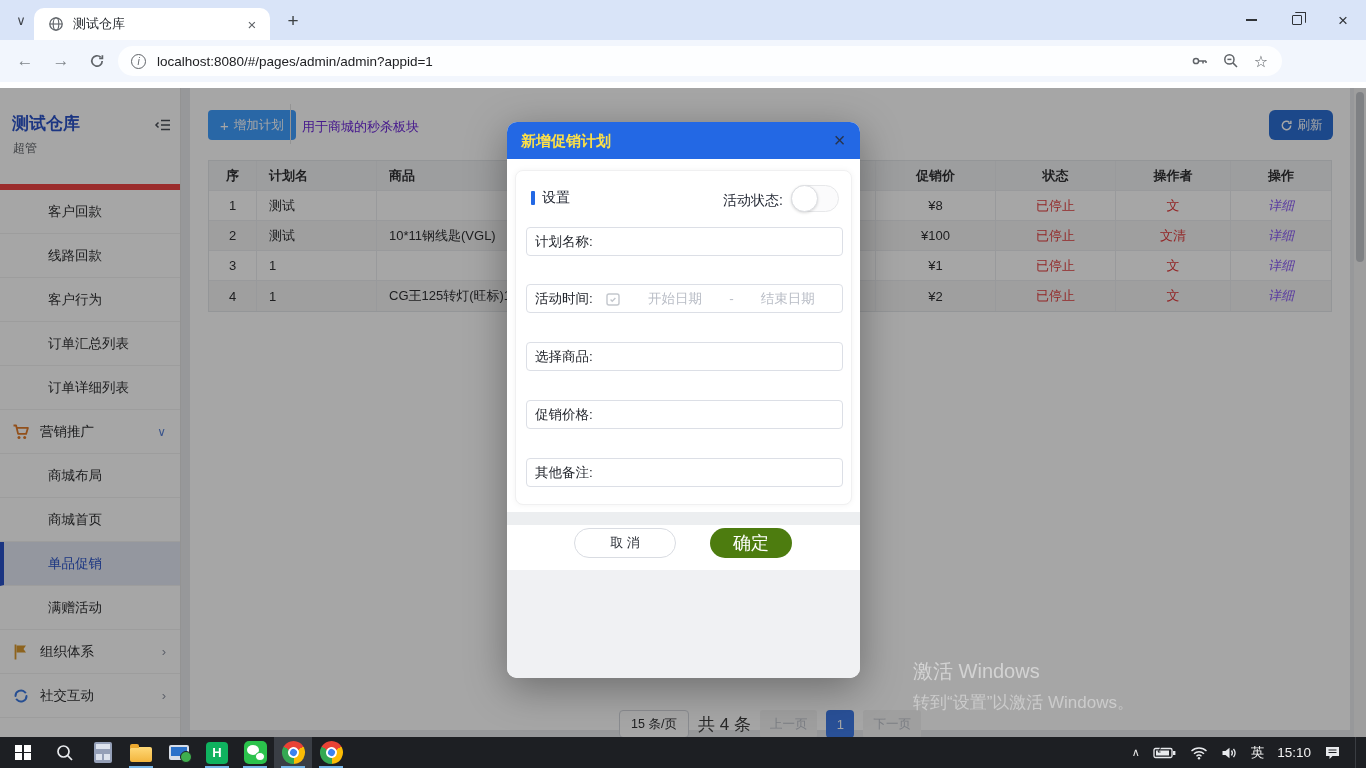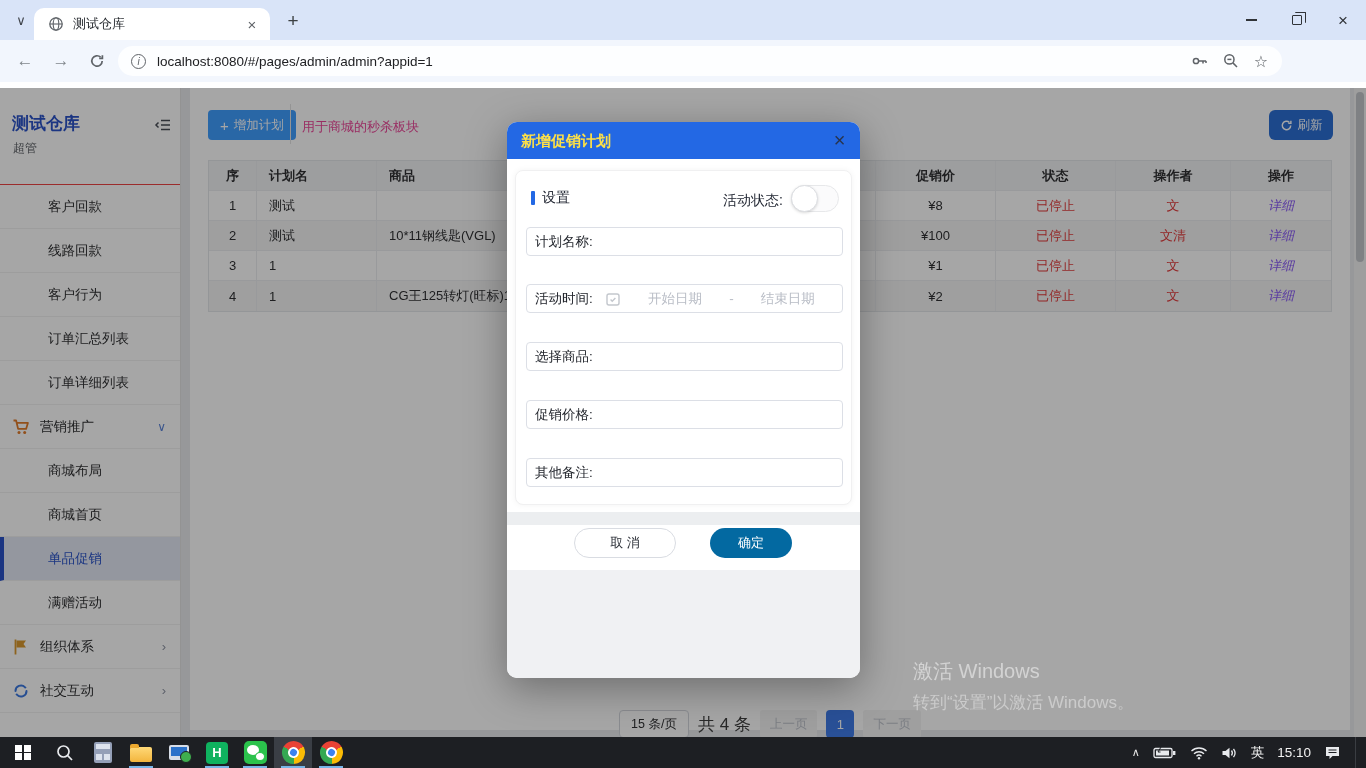--- a/index.html
+++ b/index.html
@@ -36,34 +36,34 @@
   .bmstrip { position:absolute; left:0; top:82px; width:1366px; height:6px; background:#ffffff; }
 
   
   .page { position:absolute; left:0; top:88px; width:1366px; height:649px; background:#e8eaed; overflow:hidden; }
 
   
   .sidebar { position:absolute; left:0; top:0; width:181px; height:100%; background:#fff; border-right:1px solid #e2e2e2; }
   .sb-title { position:absolute; left:12px; top:24px; font-size:17px; font-weight:bold; color:#2a52c8; }
   .sb-fold { position:absolute; right:8px; top:28px; color:#4a4f57; }
   .sb-sub { position:absolute; left:13px; top:52px; font-size:12px; color:#5f6368; }
-  .menu { position:absolute; left:0; top:96px; width:100%; border-top:1px solid #ef4444; }
+  .menu { position:absolute; left:0; top:96px; width:100%; border-top:6px solid #ef4444; }
   .mi { height:44px; display:flex; align-items:center; border-bottom:1px solid #f1f1f1; font-size:13.5px; color:#303133; padding-left:48px; cursor:pointer; }
   .mi.group { padding-left:12px; }
   .mi.group .gicon { width:18px; height:18px; margin-right:10px; flex:none; }
   .mi .chev { margin-left:auto; margin-right:14px; color:#8f95a3; font-size:13px; }
   .mi .chev.blue { color:#5b83d8; font-size:12px; }
   .mi.active { background:#e3e9f4; color:#2a52c8; border-left:4px solid #2a52c8; padding-left:44px; }
 
   
   .main { position:absolute; left:190px; top:0; width:1160px; height:642px; background:#fff; }
   .add-btn { position:absolute; left:18px; top:22px; height:30px; padding:0 12px; background:#409eff; border-radius:4px; color:#fff; font-size:12.5px; display:flex; align-items:center; gap:5px; border:none; cursor:pointer; }
   .add-btn .plus { font-size:15px; }
   .tb-div { position:absolute; left:100px; top:16px; width:1px; height:40px; background:#e4e4e4; }
-  .note { position:absolute; left:112px; top:30px; font-size:13px; color:#ec4899; }
+  .note { position:absolute; left:112px; top:30px; font-size:13px; color:#6d28d9; }
   .refresh-btn { position:absolute; right:17px; top:22px; height:30px; width:64px; background:#2b6fd4; border-radius:6px; color:#fff; font-size:12.5px; display:flex; align-items:center; justify-content:center; gap:5px; border:none; cursor:pointer; }
 
   .tbl { position:absolute; left:18px; top:72px; width:1124px; border:1px solid #e4e6ea; }
   .trow { display:grid; grid-template-columns:48px 120px 1fr 120px 120px 115px 100px; height:30px; border-bottom:1px solid #ebedf0; background:#fff; }
   .trow:last-child { border-bottom:none; }
   .trow.head { background:#f2f3f5; font-weight:bold; color:#23262d; }
   .trow.even { background:#f4f4f5; }
   .tc { display:flex; align-items:center; justify-content:center; font-size:13px; color:#303133; border-right:1px solid #ebedf0; overflow:hidden; white-space:nowrap; }
   .tc:last-child { border-right:none; }
   .tc.left { justify-content:flex-start; padding-left:12px; }
@@ -91,21 +91,21 @@
   .statuslab { position:absolute; right:68px; top:21px; font-size:14px; color:#1f2430; }
   .switch { position:absolute; right:12px; top:14px; width:48px; height:27px; background:#fbfbfc; border:1px solid #e7e8ea; border-radius:14px; cursor:pointer; }
   .knob { position:absolute; left:-1px; top:-1px; width:27px; height:27px; background:#fff; border:1px solid #dcdee2; border-radius:50%; box-shadow:0 1px 3px rgba(0,0,0,0.15); }
   .frow { position:absolute; left:10px; width:317px; height:29px; border:1px solid #dcdfe6; border-radius:4px; display:flex; align-items:center; padding-left:8px; font-size:13.5px; color:#23262d; cursor:text; }
   .frow.r1{top:56px;} .frow.r2{top:113px;} .frow.r3{top:171px;} .frow.r4{top:229px;} .frow.r5{top:287px;}
   .cal { margin-left:12px; flex:none; }
   .ph { color:#b9bdc6; text-align:center; }
   .ph.grow { flex:1; }
   .grayband { position:absolute; left:0; right:0; top:390px; height:13px; background:#eceef0; }
   .mcancel { position:absolute; left:67px; top:406px; width:102px; height:30px; border-radius:15px; background:#fff; border:1px solid #d9dce2; color:#2a2e36; font-size:13px; display:flex; align-items:center; justify-content:center; cursor:pointer; }
-  .mok { position:absolute; left:203px; top:406px; width:82px; height:30px; border-radius:15px; background:#0369a1; border:none; color:#fff; font-size:13px; display:flex; align-items:center; justify-content:center; cursor:pointer; }
+  .mok { position:absolute; left:203px; top:406px; width:82px; height:30px; border-radius:15px; background:#4d7c0f; border:none; color:#fff; font-size:18px; display:flex; align-items:center; justify-content:center; cursor:pointer; }
   .graybottom { position:absolute; left:0; right:0; top:448px; bottom:0; background:#f0f1f3; }
 
   
   .watermark { position:absolute; left:913px; top:570px; z-index:30; pointer-events:none; }
   .wm1 { font-size:20px; color:rgba(255,255,255,0.5); }
   .wm2 { font-size:17px; color:rgba(255,255,255,0.42); margin-top:6px; }
 
   
   .taskbar { position:absolute; left:0; top:737px; width:1366px; height:31px; background:#1d1f23; display:flex; align-items:center; z-index:50; }
   .tbi { width:38px; height:31px; display:flex; align-items:center; justify-content:center; position:relative; flex:none; cursor:pointer; }

